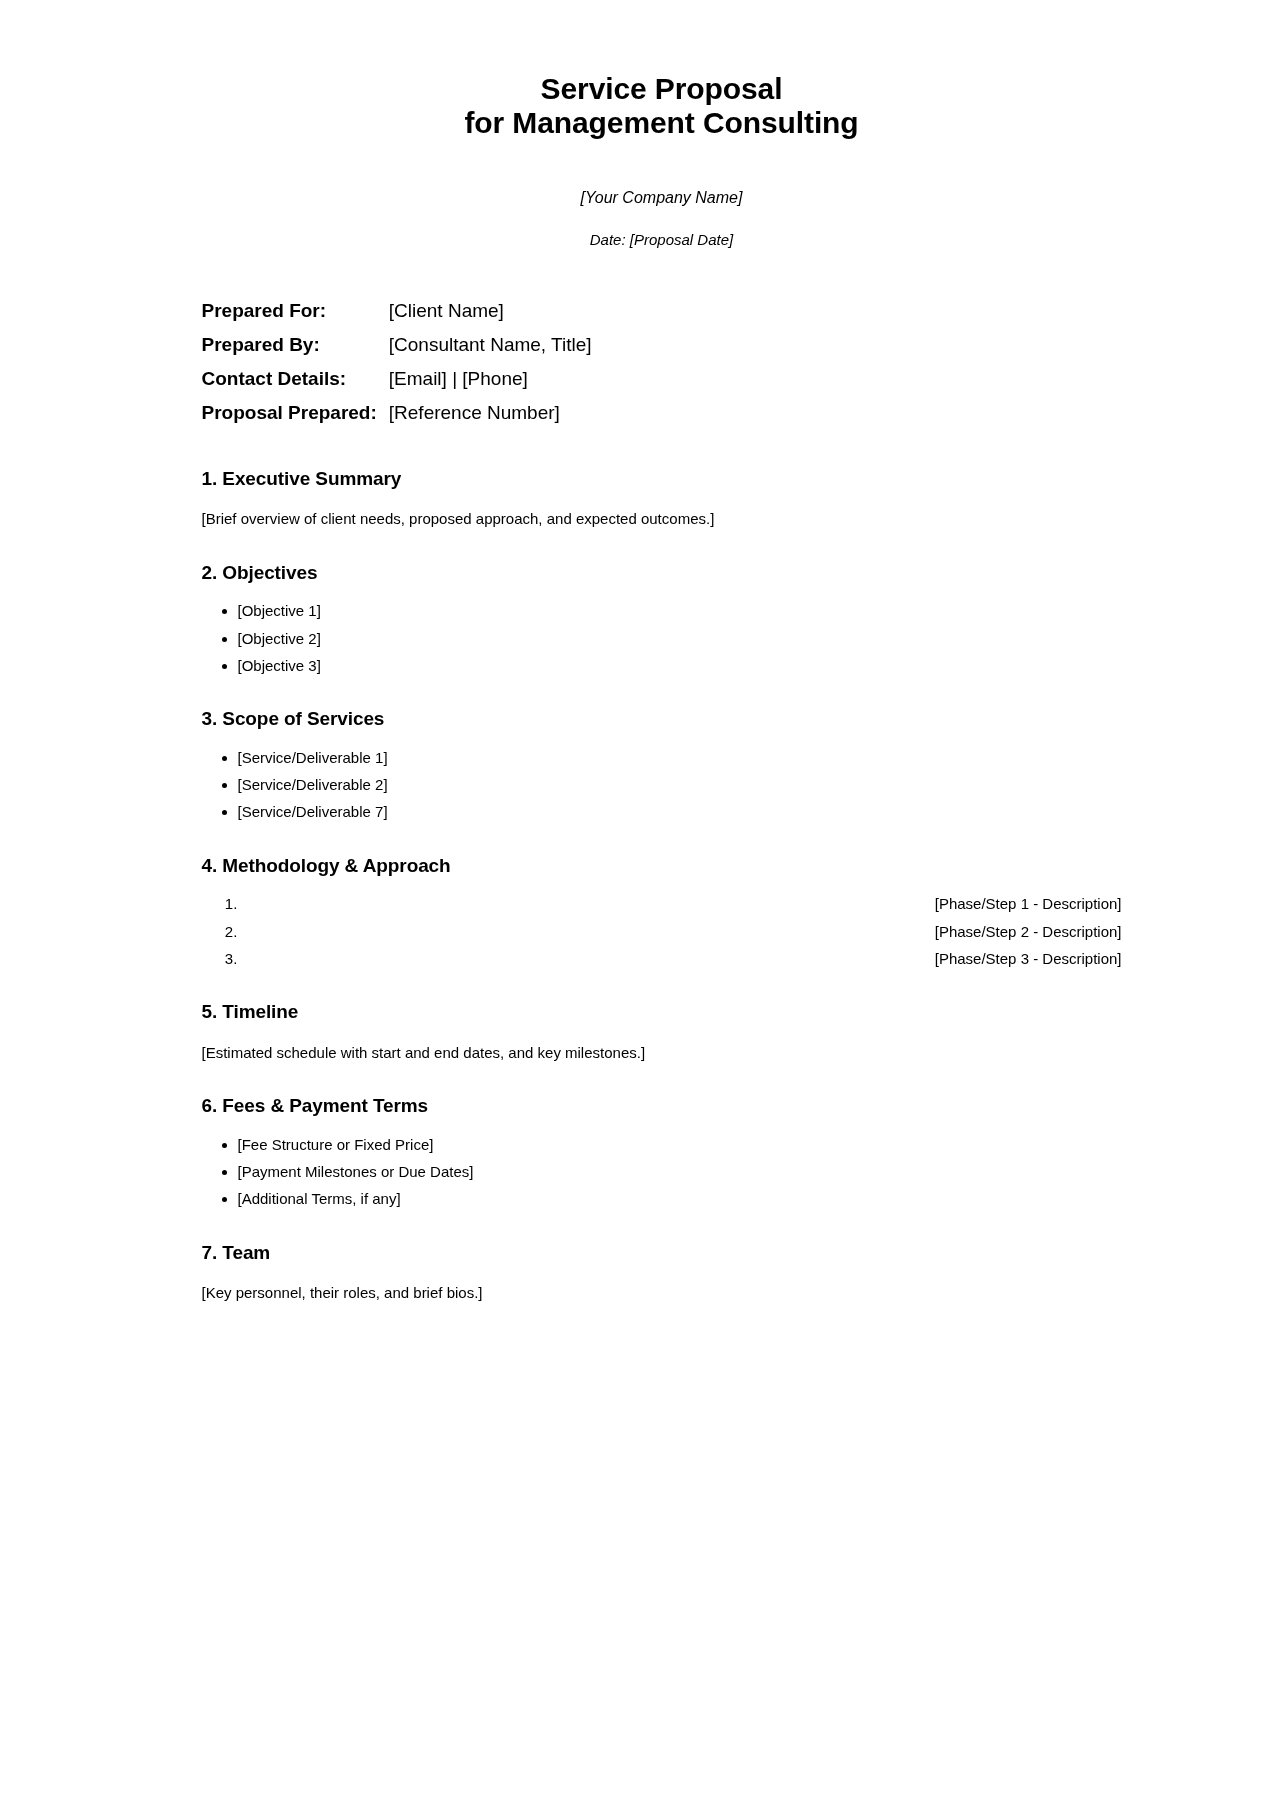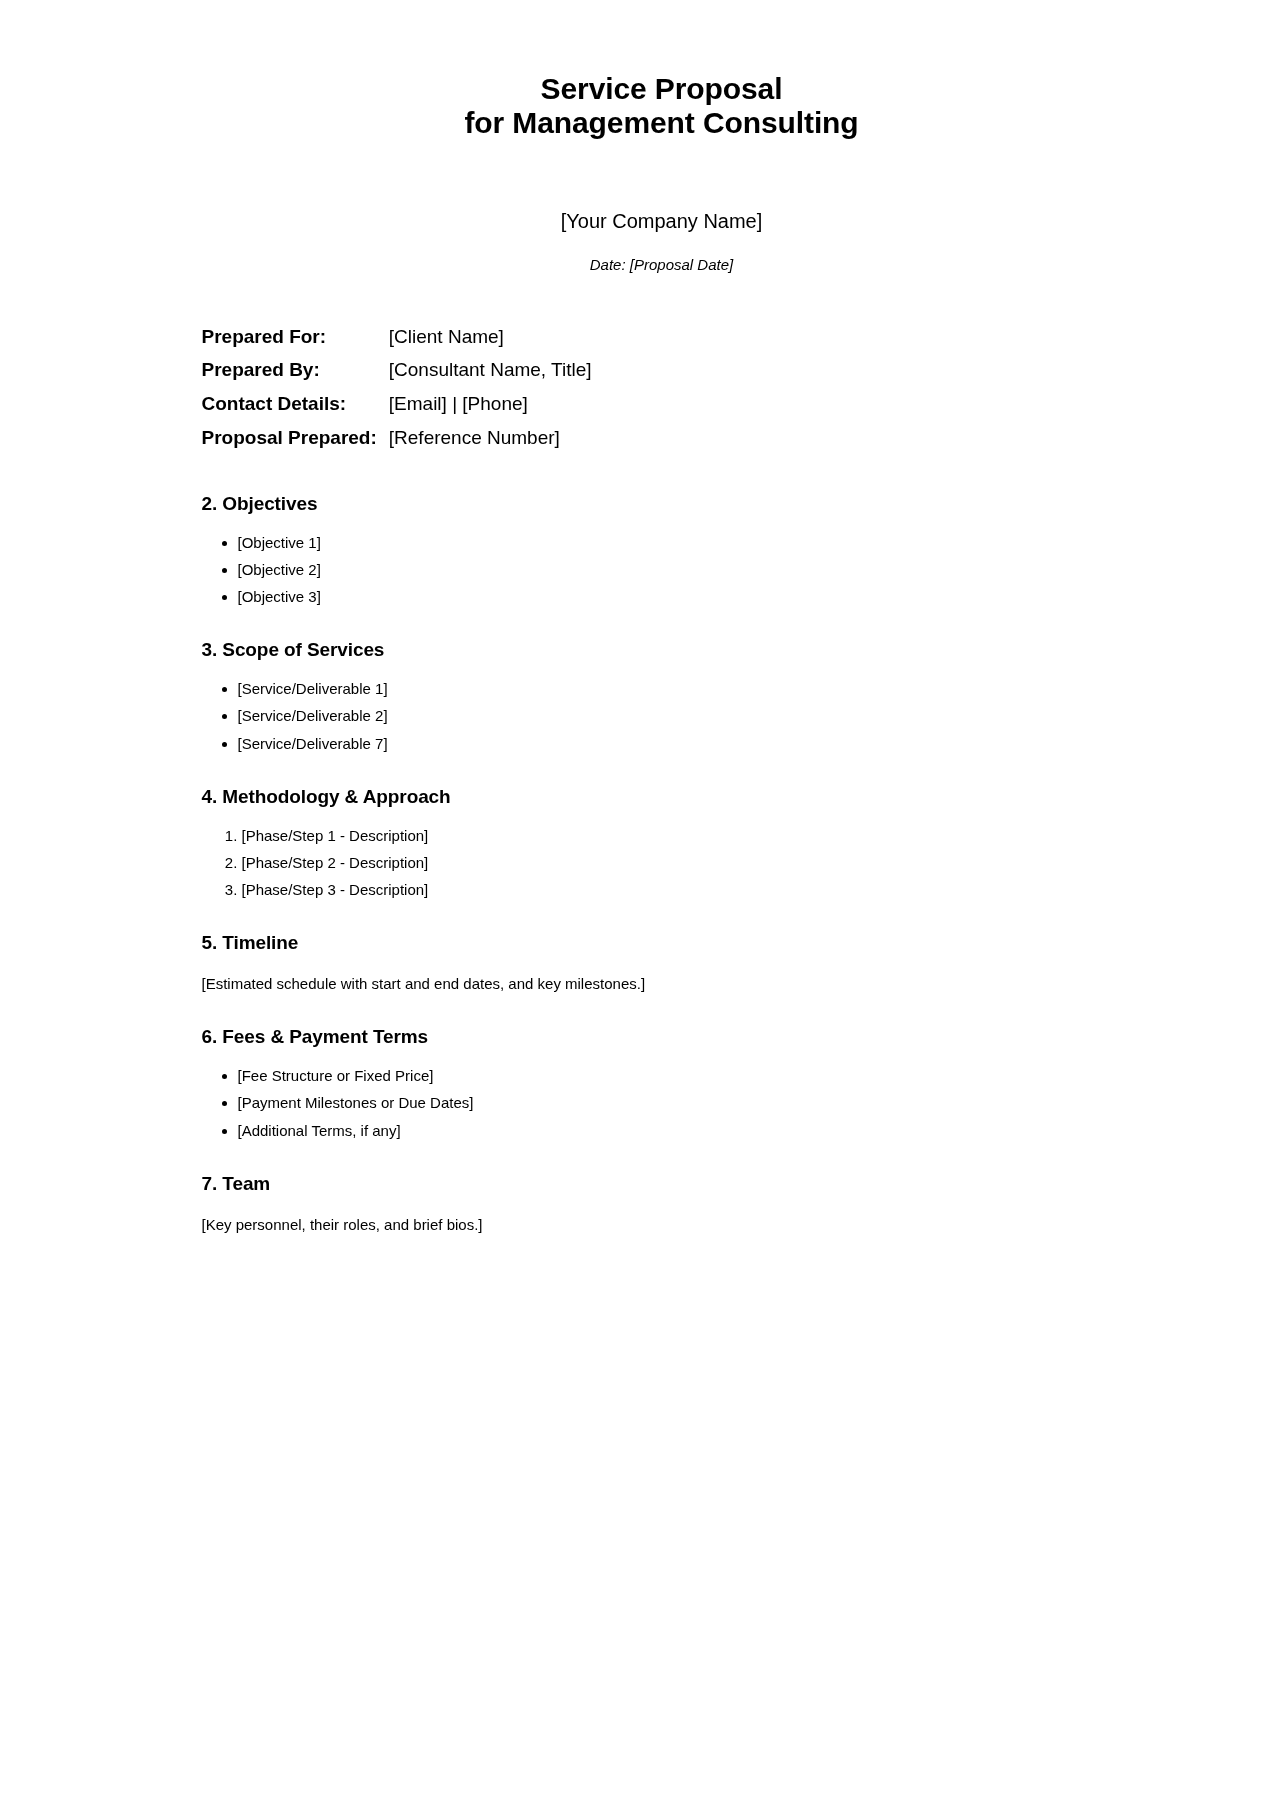--- a/index.html
+++ b/index.html
@@ -37,22 +37,23 @@
     font-weight: bold;
     line-height: 1.12;
     letter-spacing: -0.1px;
     margin: 0;
   }
   .doc-title .line {
     display: block;
   }
   .subtitle-company {
     text-align: center;
-    font-size: 20px;
-    margin-top: 69px;
+    font-style: italic;
+    font-size: 16px;
+    margin-top: 49px;
     line-height: 1.3;
   }
   .subtitle-date {
     text-align: center;
     font-style: italic;
     font-size: 15px;
     margin-top: 21px;
     line-height: 1.3;
   }
 
@@ -103,21 +104,21 @@
     padding-left: 36px;
   }
   .section ul { list-style-type: disc; }
   .section ol { list-style-type: decimal; }
   .section li {
     font-size: 15px;
     line-height: 1.35;
     margin-bottom: 7px;
   }
   .section li:last-child { margin-bottom: 0; }
-  .section ol { padding-left: 40px; }
+  .section ol { padding-left: 40px; text-align: right; }
 </style>
 </head>
 <body>
 
 <div class="page">
   <div class="content">
 
     <div class="title-block">
       <h1 class="doc-title">
         <span class="line">Service Proposal</span>
@@ -141,20 +142,24 @@
           <td class="label">Contact Details:</td>
           <td class="value">[Email] | [Phone]</td>
         </tr>
         <tr>
           <td class="label">Proposal Prepared:</td>
           <td class="value">[Reference Number]</td>
         </tr>
       </tbody>
     </table>
 
+    <div class="section">
+      <h2>1. Executive Summary</h2>
+      <p class="body">[Brief overview of client needs, proposed approach, and expected outcomes.]</p>
+    </div>
 
     <div class="section">
       <h2>2. Objectives</h2>
       <ul>
         <li>[Objective 1]</li>
         <li>[Objective 2]</li>
         <li>[Objective 3]</li>
       </ul>
     </div>
 

